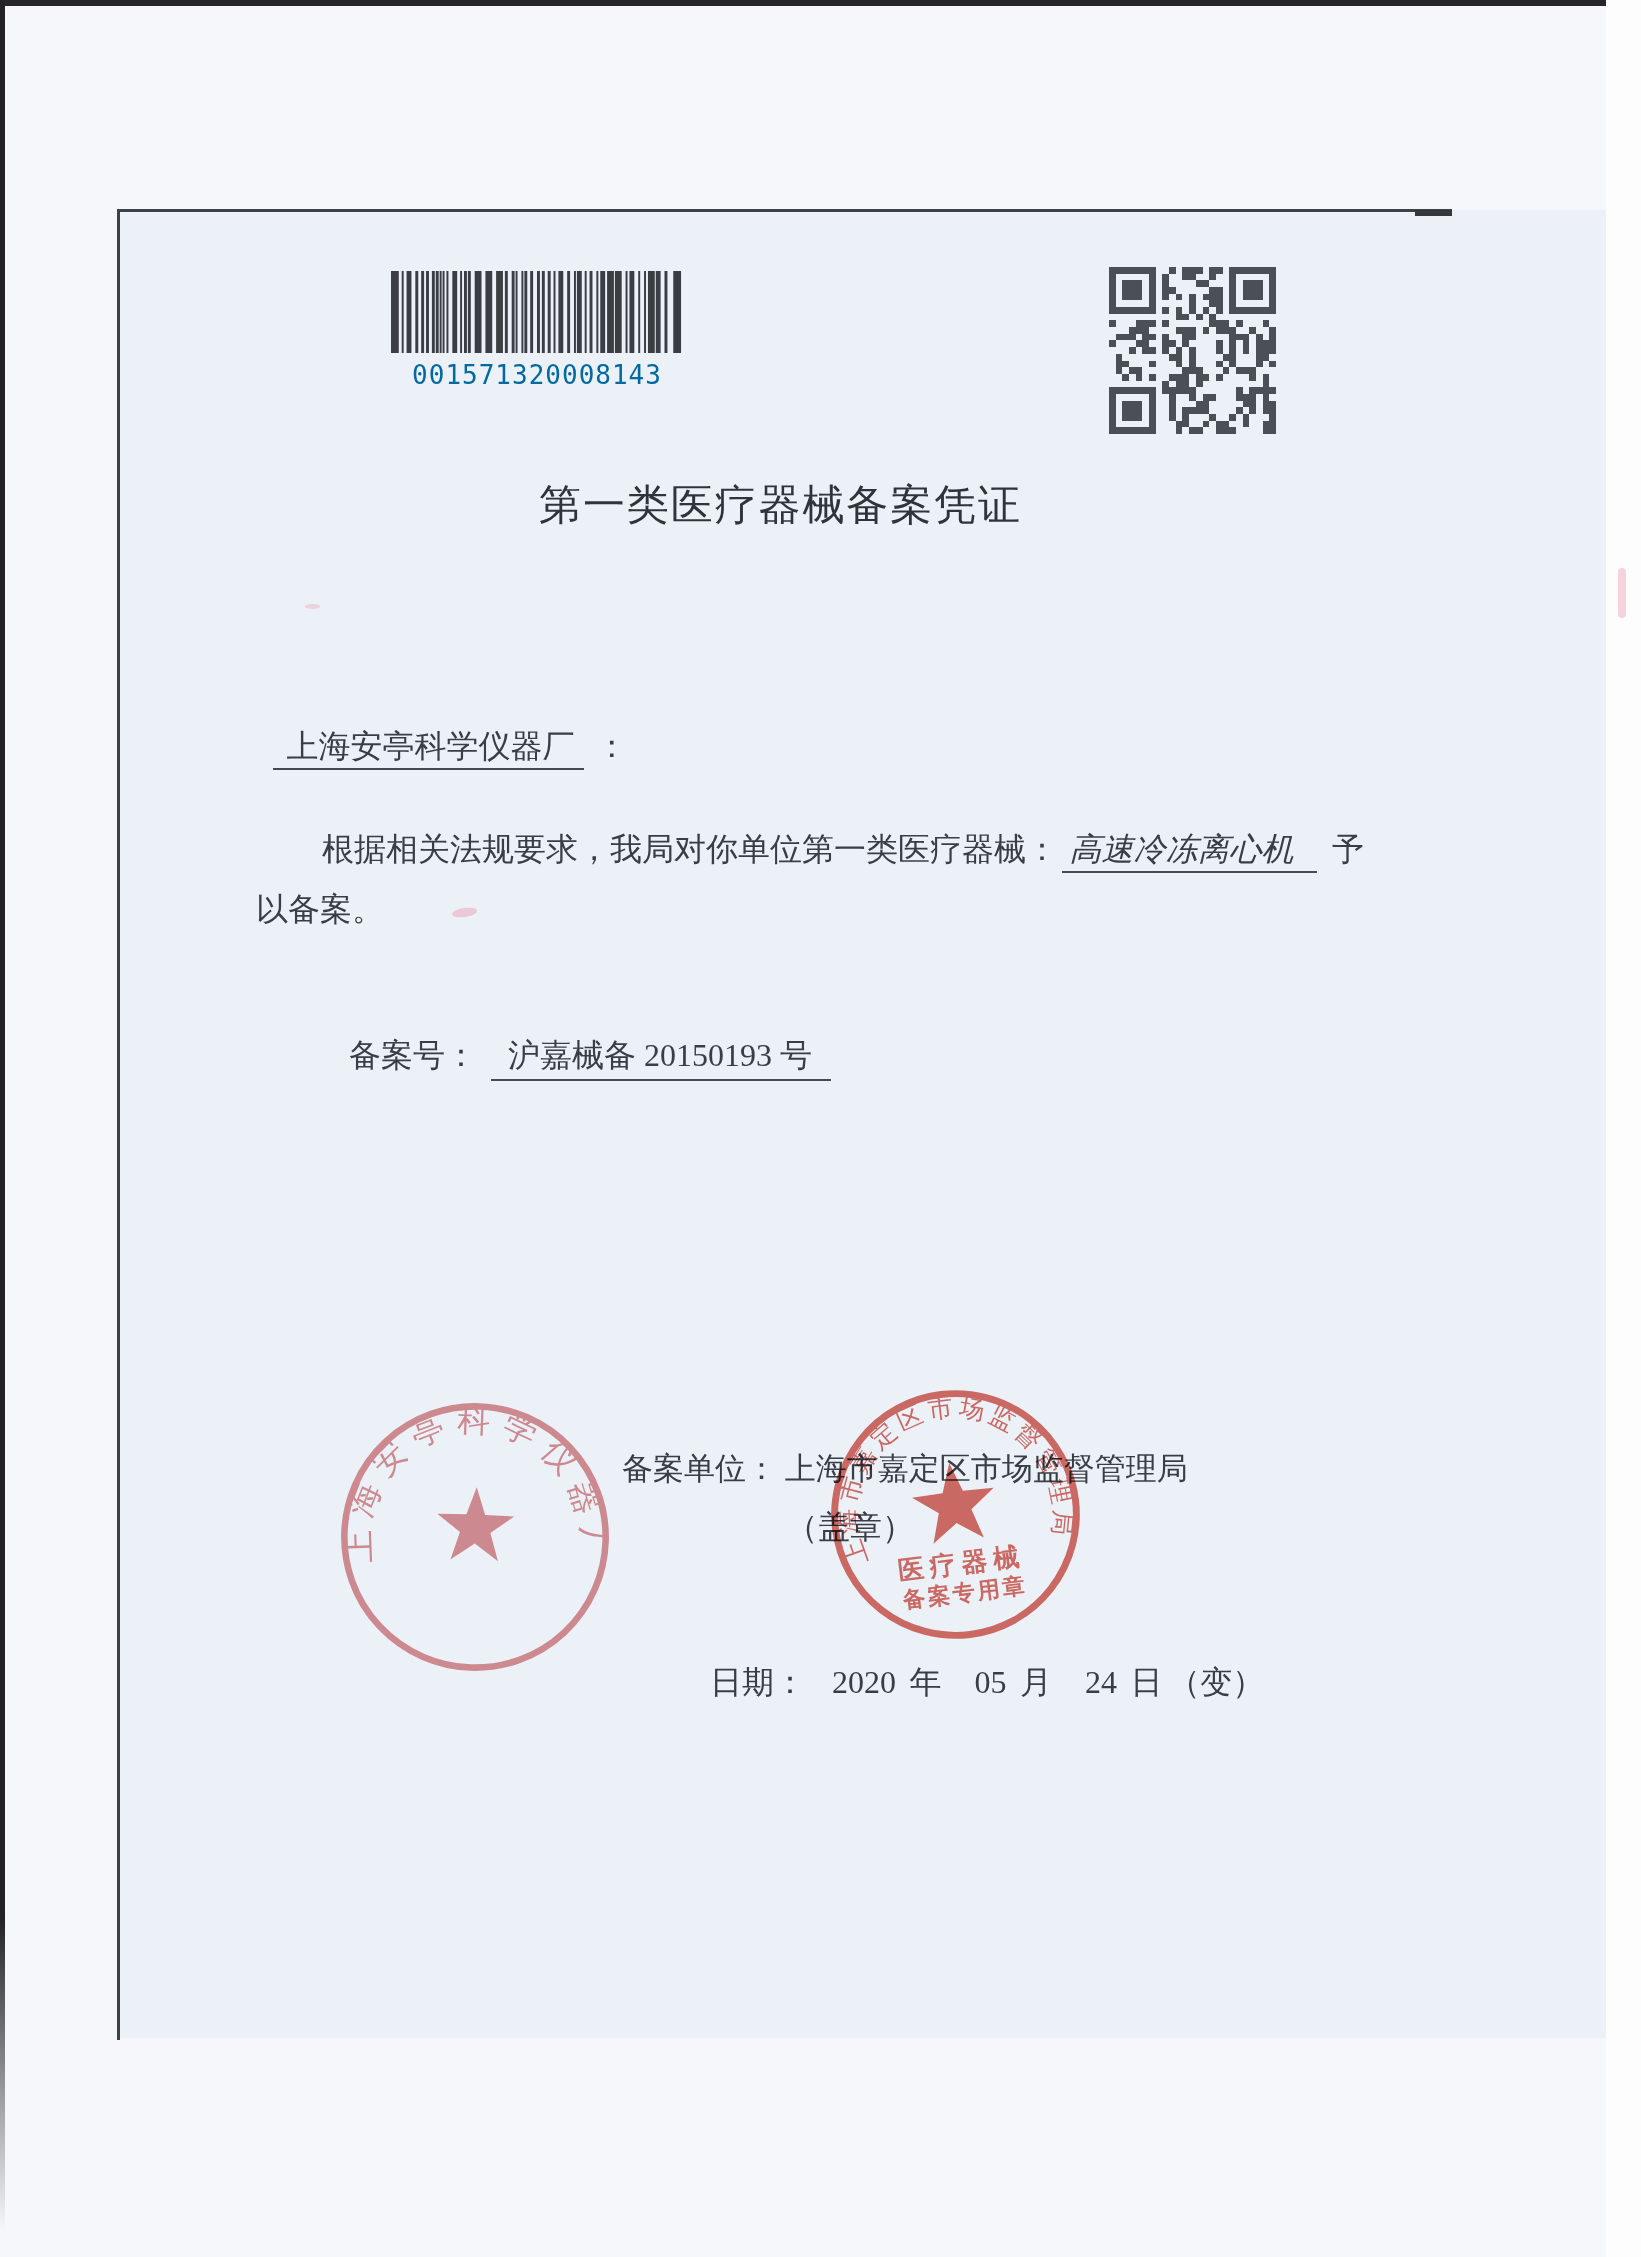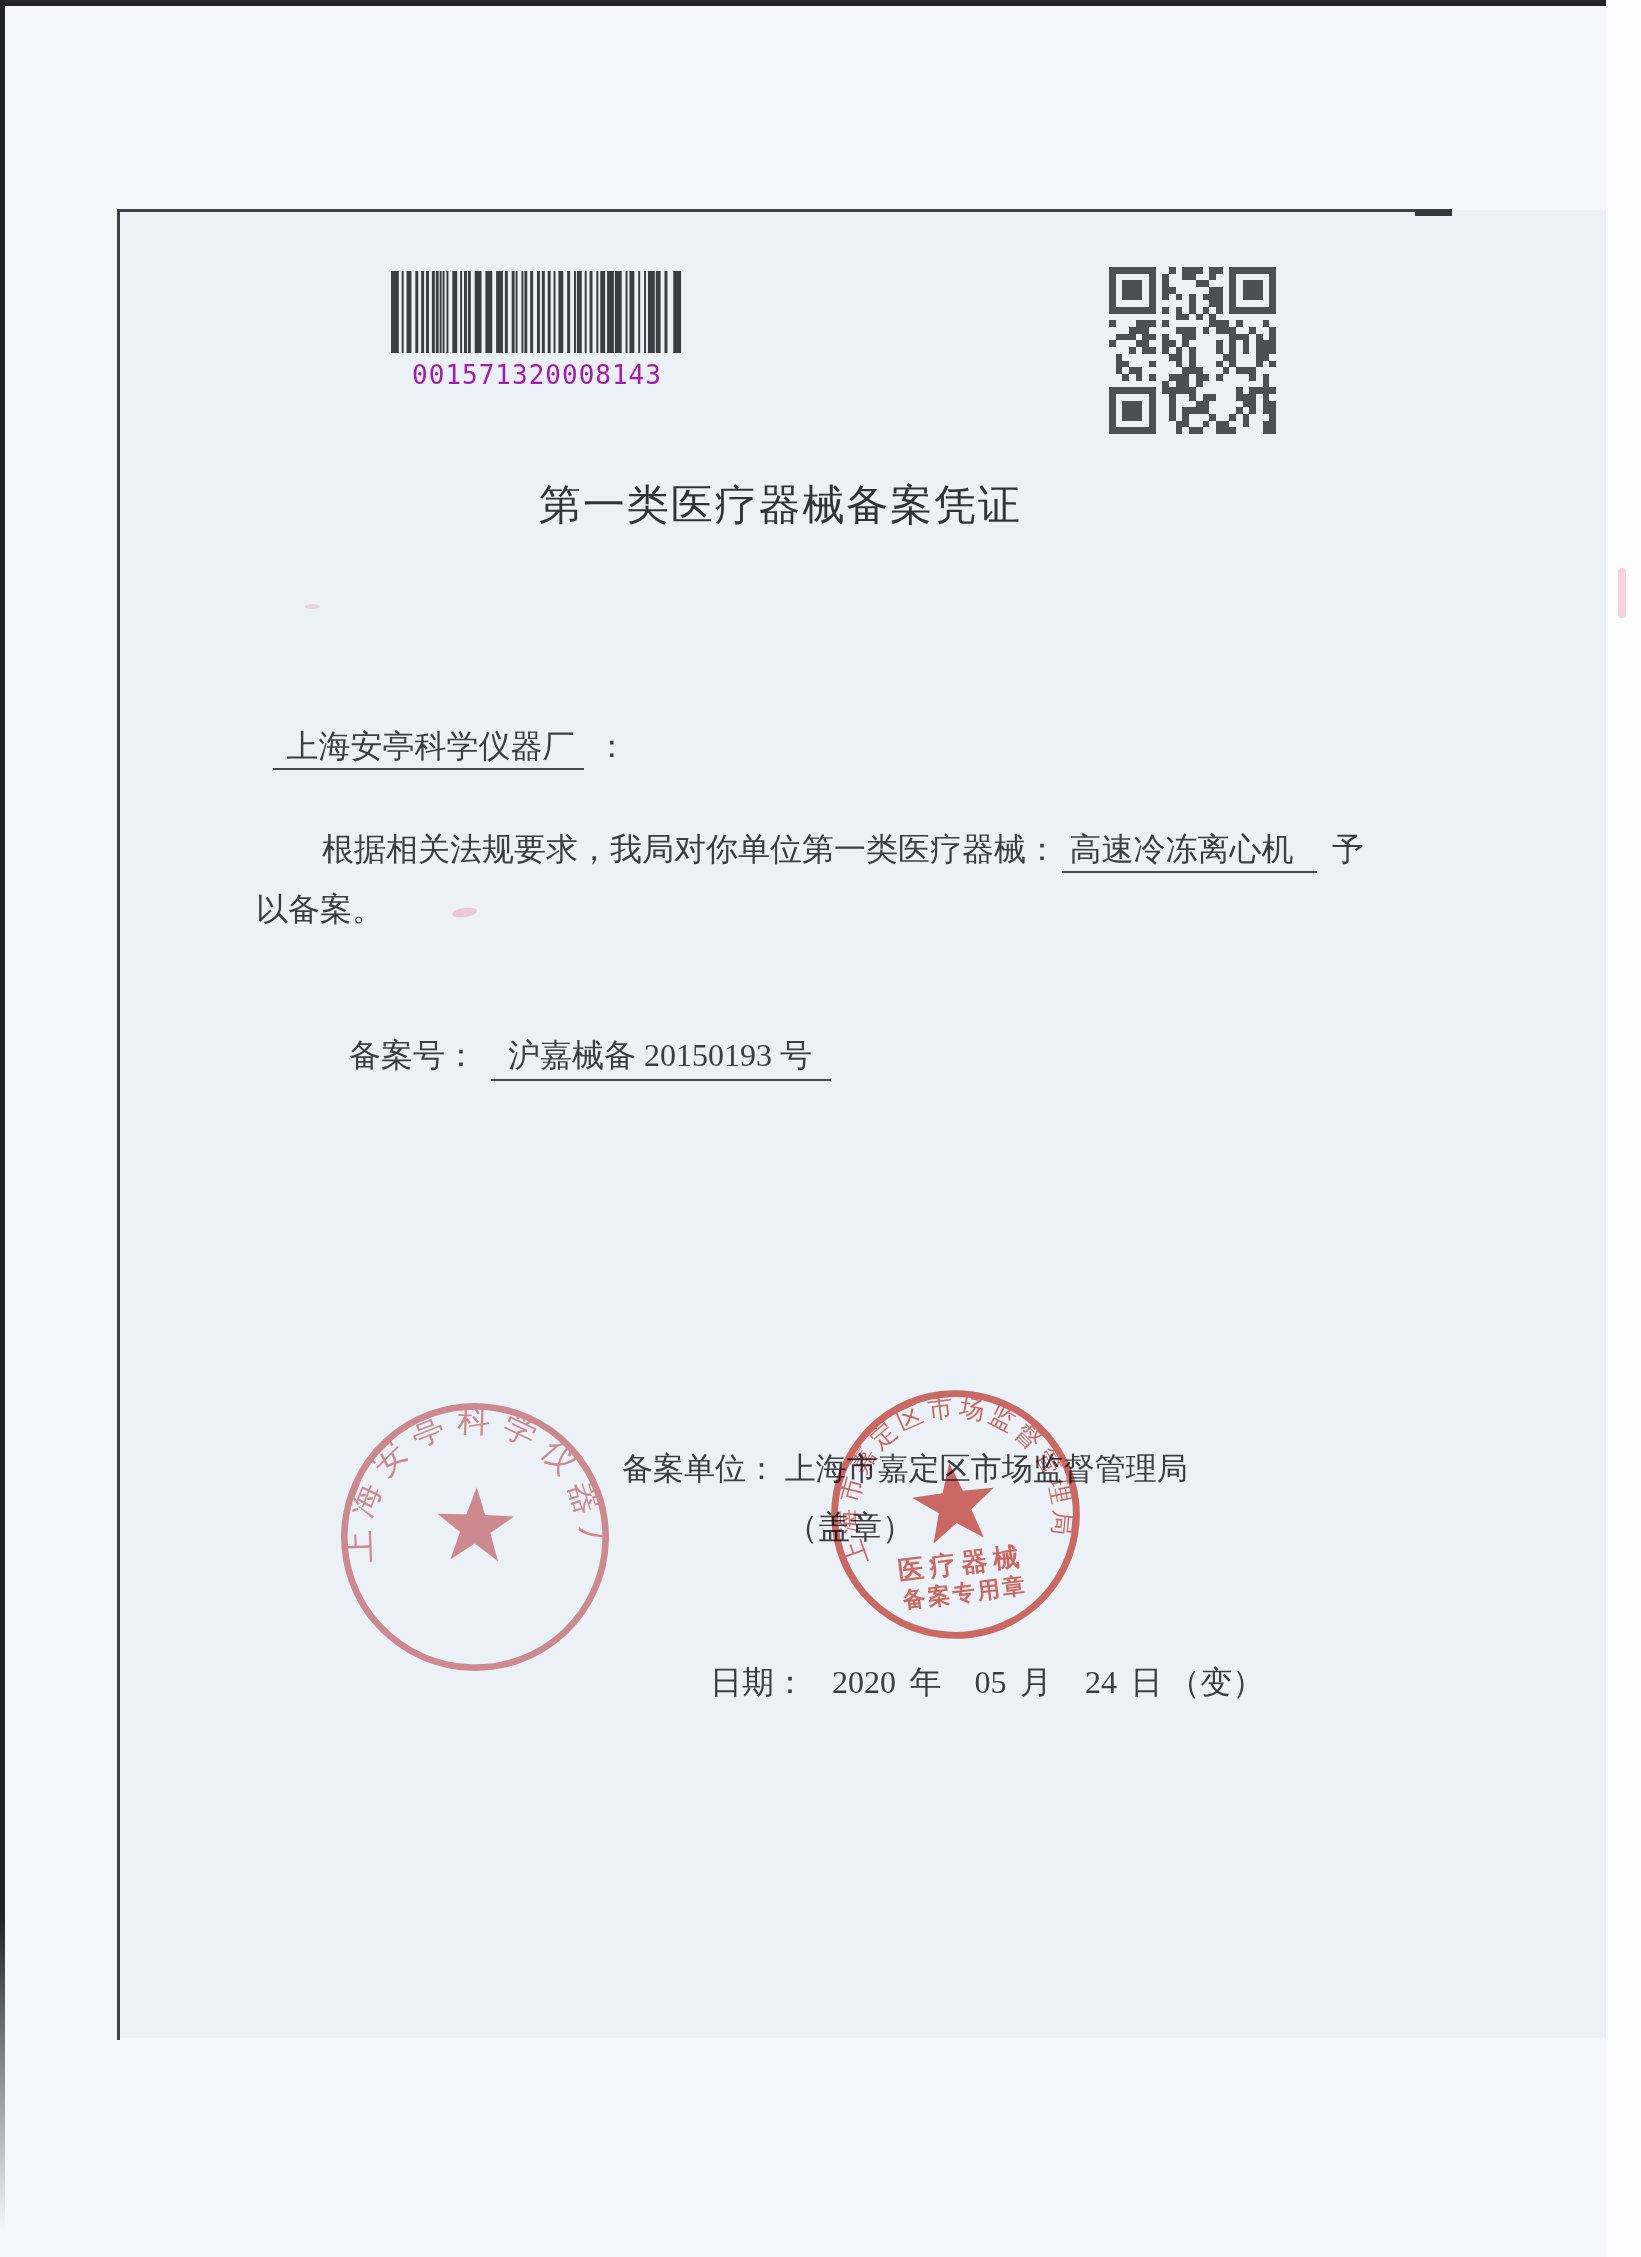--- a/index.html
+++ b/index.html
@@ -17,30 +17,30 @@
   .edge-v{position:absolute;left:117px;top:209px;width:2.9px;height:1831px;background:#3d4045;}
   .edge-h{position:absolute;left:119px;top:209px;width:1333px;height:2.9px;background:#3d4045;}
   .edge-h-tail{position:absolute;left:1415px;top:210px;width:37px;height:5.8px;background:#34373b;}
 
   .line{position:absolute;white-space:pre;line-height:1.25;}
   .u{border-bottom:2.9px solid #454a52;}
 
   .barcode-box{position:absolute;left:391px;top:271px;width:292px;height:82px;}
   .barcode-box svg{width:100%;height:100%;}
   .barcode-num{position:absolute;left:391px;top:359px;width:292px;text-align:center;
-    font-family:"DejaVu Sans Mono",monospace;font-size:26px;color:#a21caf;letter-spacing:1px;}
+    font-family:"DejaVu Sans Mono",monospace;font-size:26px;color:#0369a1;letter-spacing:1px;}
   .qr-box{position:absolute;left:1109px;top:267px;width:167px;height:167px;}
   .qr-box svg{width:100%;height:100%;}
 
   .title{left:539px;top:479px;font-size:42px;letter-spacing:1.9px;color:#2f343b;}
   .addressee{left:241px;top:686px;font-size:32px;}
   .addressee .u{padding:0 9.7px 3.9px 13.5px;}
   .addressee .colon{margin-left:11.6px;}
   .body1{left:290px;top:789px;font-size:32px;}
-  .body1 .u{padding:0 23px 3.9px 7.7px;margin-left:3.9px;}
+  .body1 .u{padding:0 23px 3.9px 7.7px;margin-left:3.9px;font-style:italic;}
   .body1 .suffix{margin-left:15.4px;}
   .body2{left:256px;top:889px;font-size:32px;}
   .recordno{left:317px;top:995px;font-size:32px;}
   .recordno .u{margin-left:13.5px;padding:0 19.3px 5.8px 17.4px;}
   .filing{left:591px;top:1411px;font-size:31px;}
   .filing .val{margin-left:7.7px;}
   .sealnote{left:786px;top:1507px;font-size:32px;}
   .dateline{left:678px;top:1622px;font-size:32px;}
   .dateline span{display:inline-block;}
   .g-lg{margin-left:26px;} .g-md{margin-left:33px;} .g-sm{margin-left:13.5px;} .g-xs{margin-left:5.8px;}

